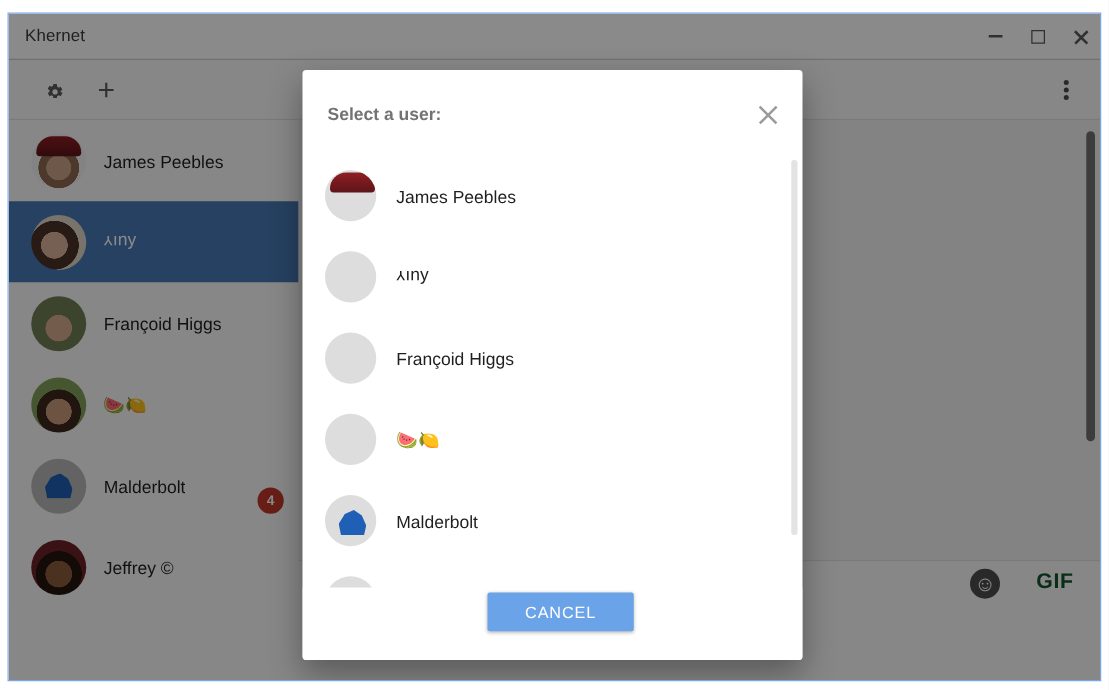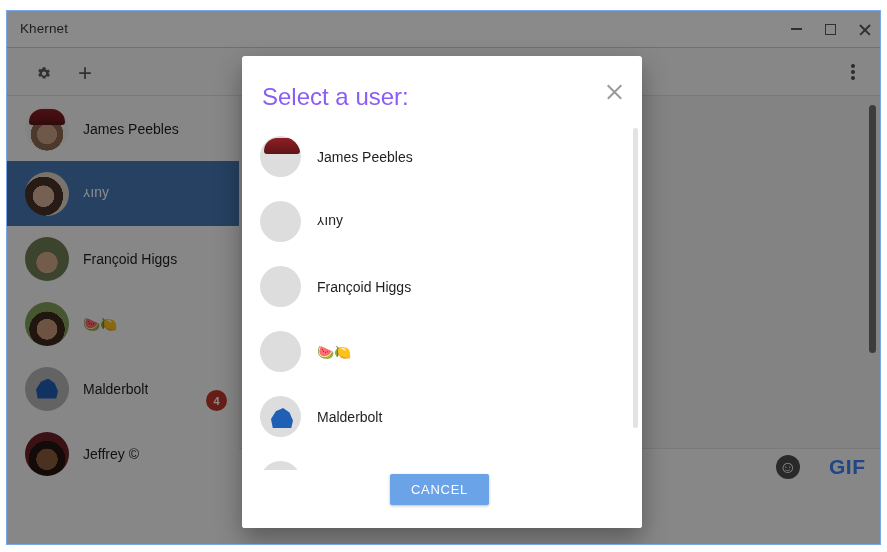--- a/index.html
+++ b/index.html
@@ -177,21 +177,21 @@
   }
   #icon-emoji {
     position: absolute; left: 537px; top: 6px;
     width: 24px; height: 24px; border-radius: 50%;
     background: #4d4d4d; color: #fafafa; font-size: 17px;
     display: flex; align-items: center; justify-content: center;
     line-height: 1;
   }
   #btn-gif {
     position: absolute; left: 590px; top: 6px;
-    font-size: 21px; font-weight: bold; color: #3b82f6;
+    font-size: 17px; font-weight: bold; color: #14532d;
     letter-spacing: .5px;
   }
 
   
   #scrim {
     position: absolute; left: 0; top: 0;
     width: 873px; height: 535px;
     background: rgba(0,0,0,.46);
   }
 
@@ -199,21 +199,21 @@
   #dialog {
     position: absolute; left: 235px; top: 45px;
     width: 400px; height: 472px;
     background: #ffffff;
     border-radius: 3px;
     box-shadow: 0 11px 26px rgba(0,0,0,.34);
     overflow: hidden;
   }
   #dialog-title {
     position: absolute; left: 20px; top: 27px;
-    font-size: 24px; font-weight: normal; color: #8b5cf6;
+    font-size: 14px; font-weight: bold; color: #737373;
   }
   #dialog-close {
     position: absolute; right: 14px; top: 22px;
     width: 28px; height: 28px; display: flex;
     align-items: center; justify-content: center;
   }
   #dialog-close span { position: relative; width: 18px; height: 18px; display: block; }
   #dialog-close span::before, #dialog-close span::after {
     content: ""; position: absolute; left: 0; top: 8px;
     width: 19px; height: 1.8px; background: #9a9a9a;
@@ -243,21 +243,21 @@
     width: 5px; height: 300px; background: #e3e3e3; border-radius: 3px;
   }
 
   #dialog-footer {
     position: absolute; left: 0; bottom: 0;
     width: 400px; height: 58px;
     background: #fff;
   }
   #cancel-button {
     position: absolute; left: 148px; top: 4px;
-    width: 99px; height: 31px;
+    width: 117px; height: 31px;
     background: #6ba3e8; color: #fff;
     border: none; border-radius: 2px;
     font-size: 13px; font-family: "Liberation Sans", sans-serif;
     letter-spacing: .7px;
     box-shadow: 0 1px 3px rgba(0,0,0,.26);
   }
 </style>
 </head>
 <body>
 

